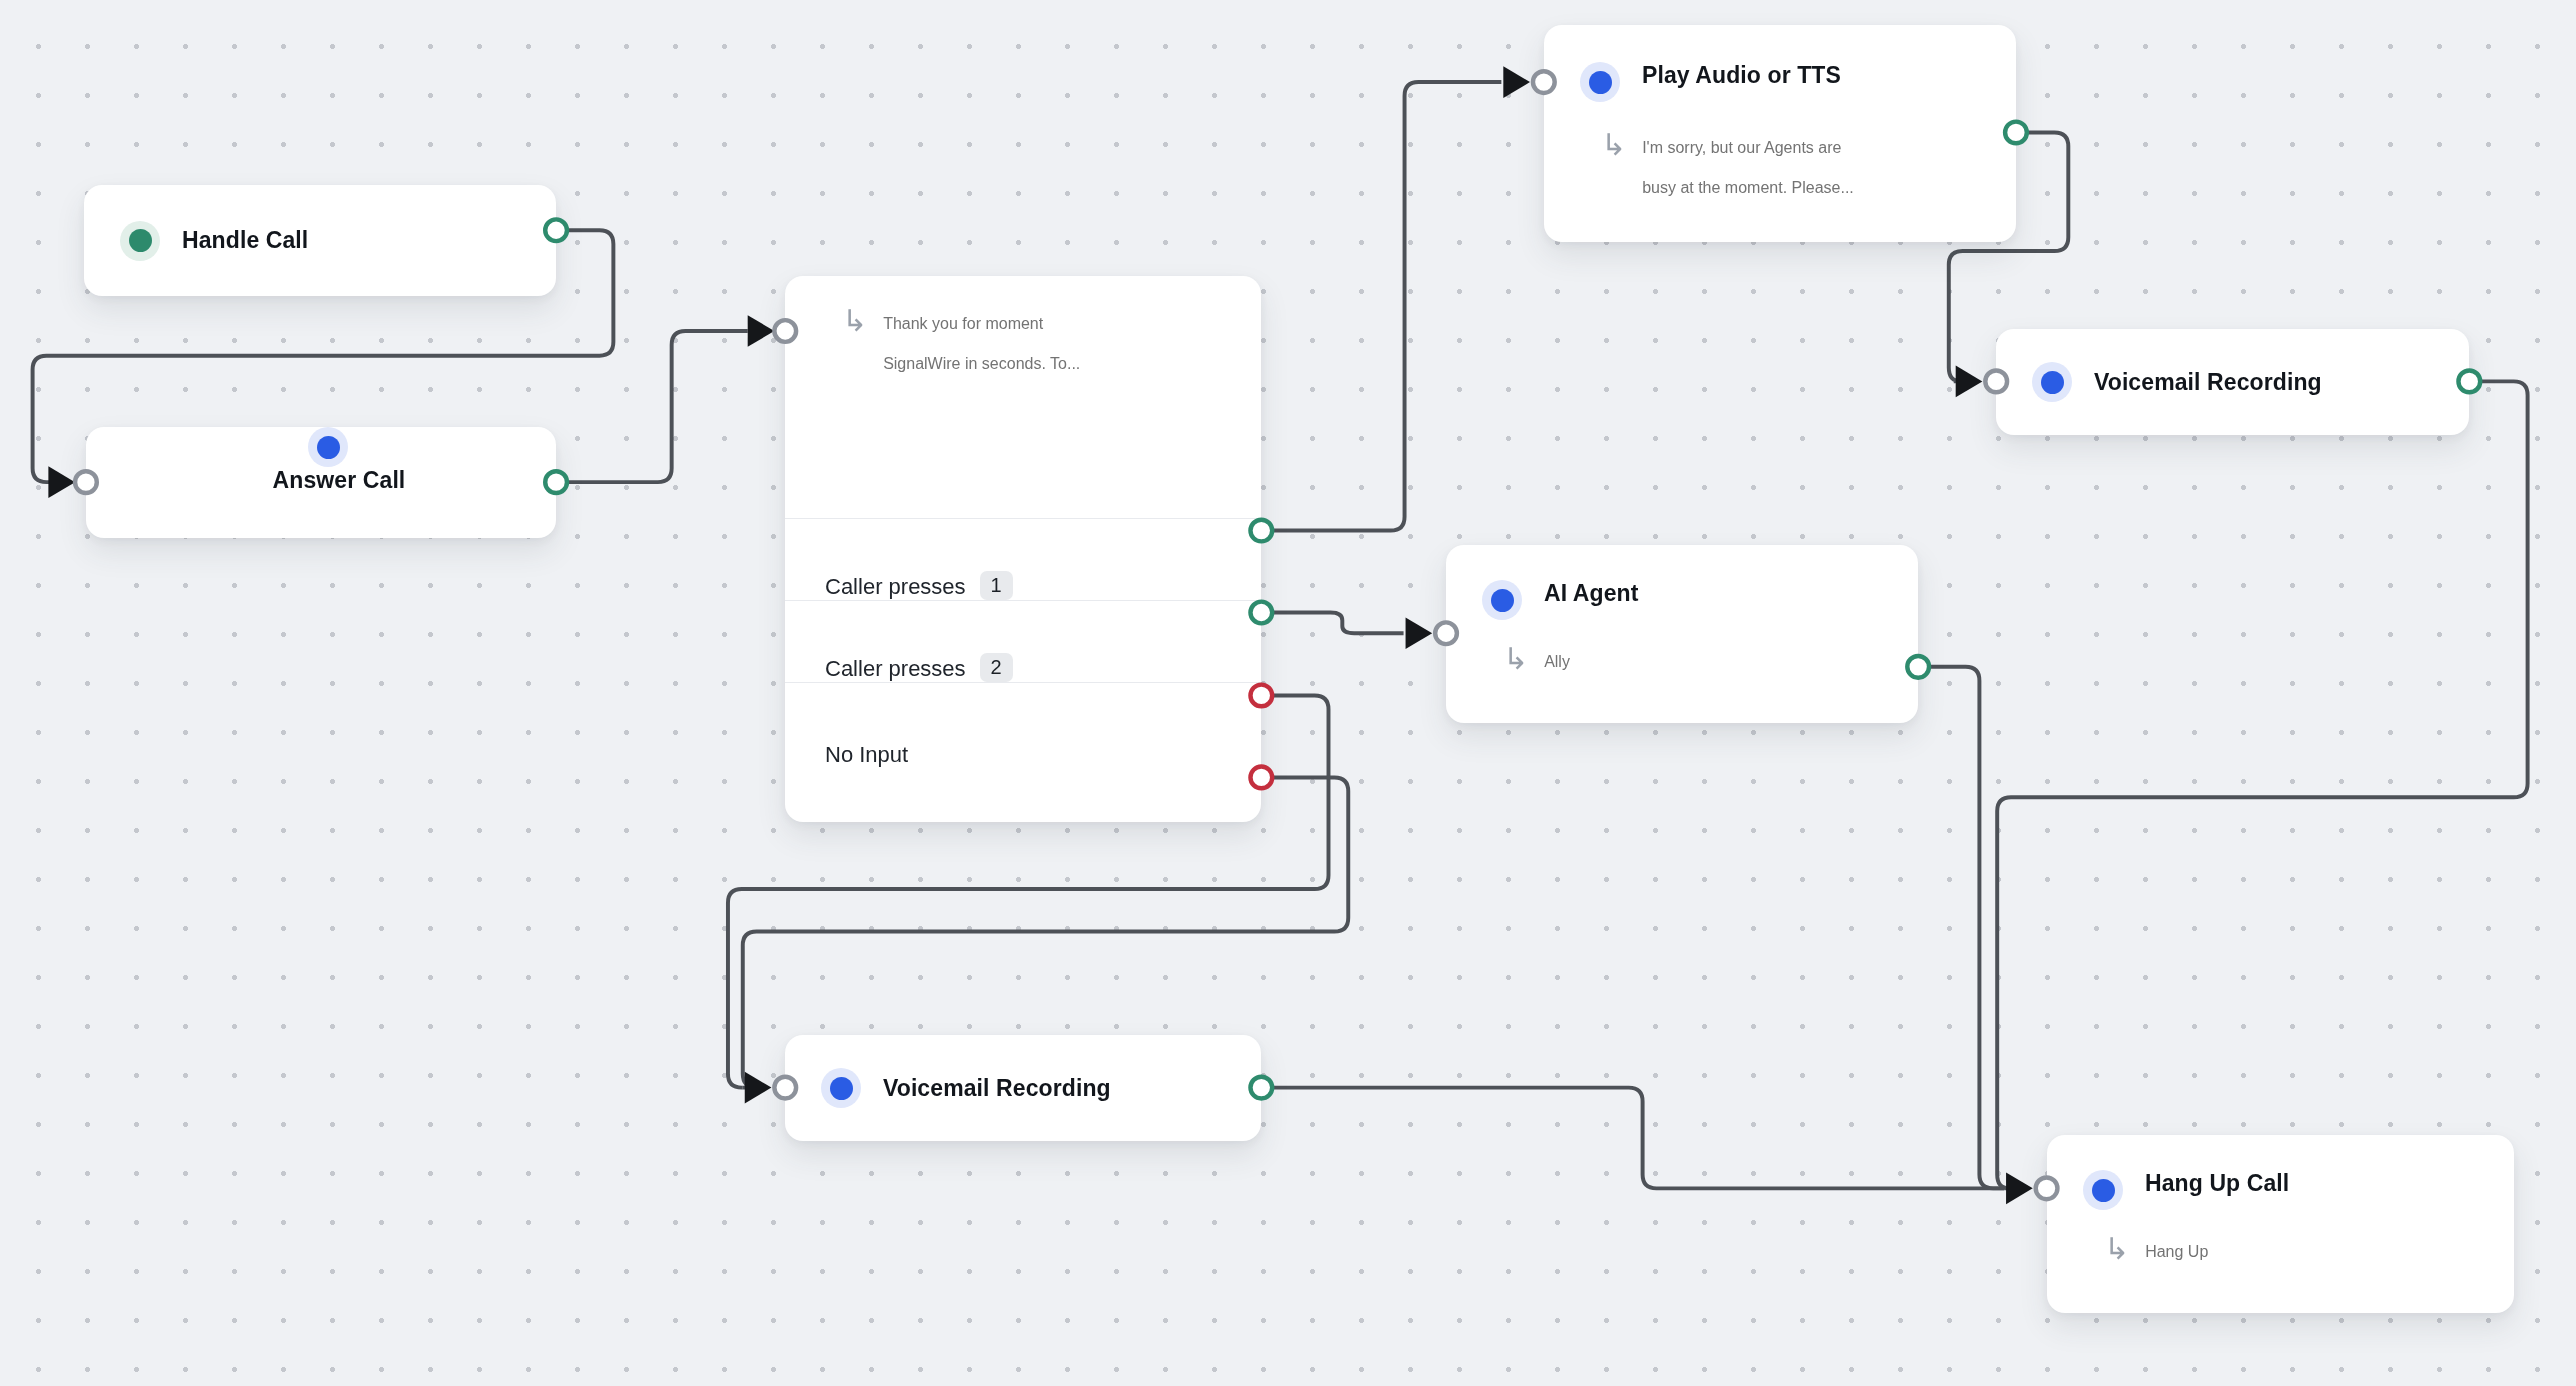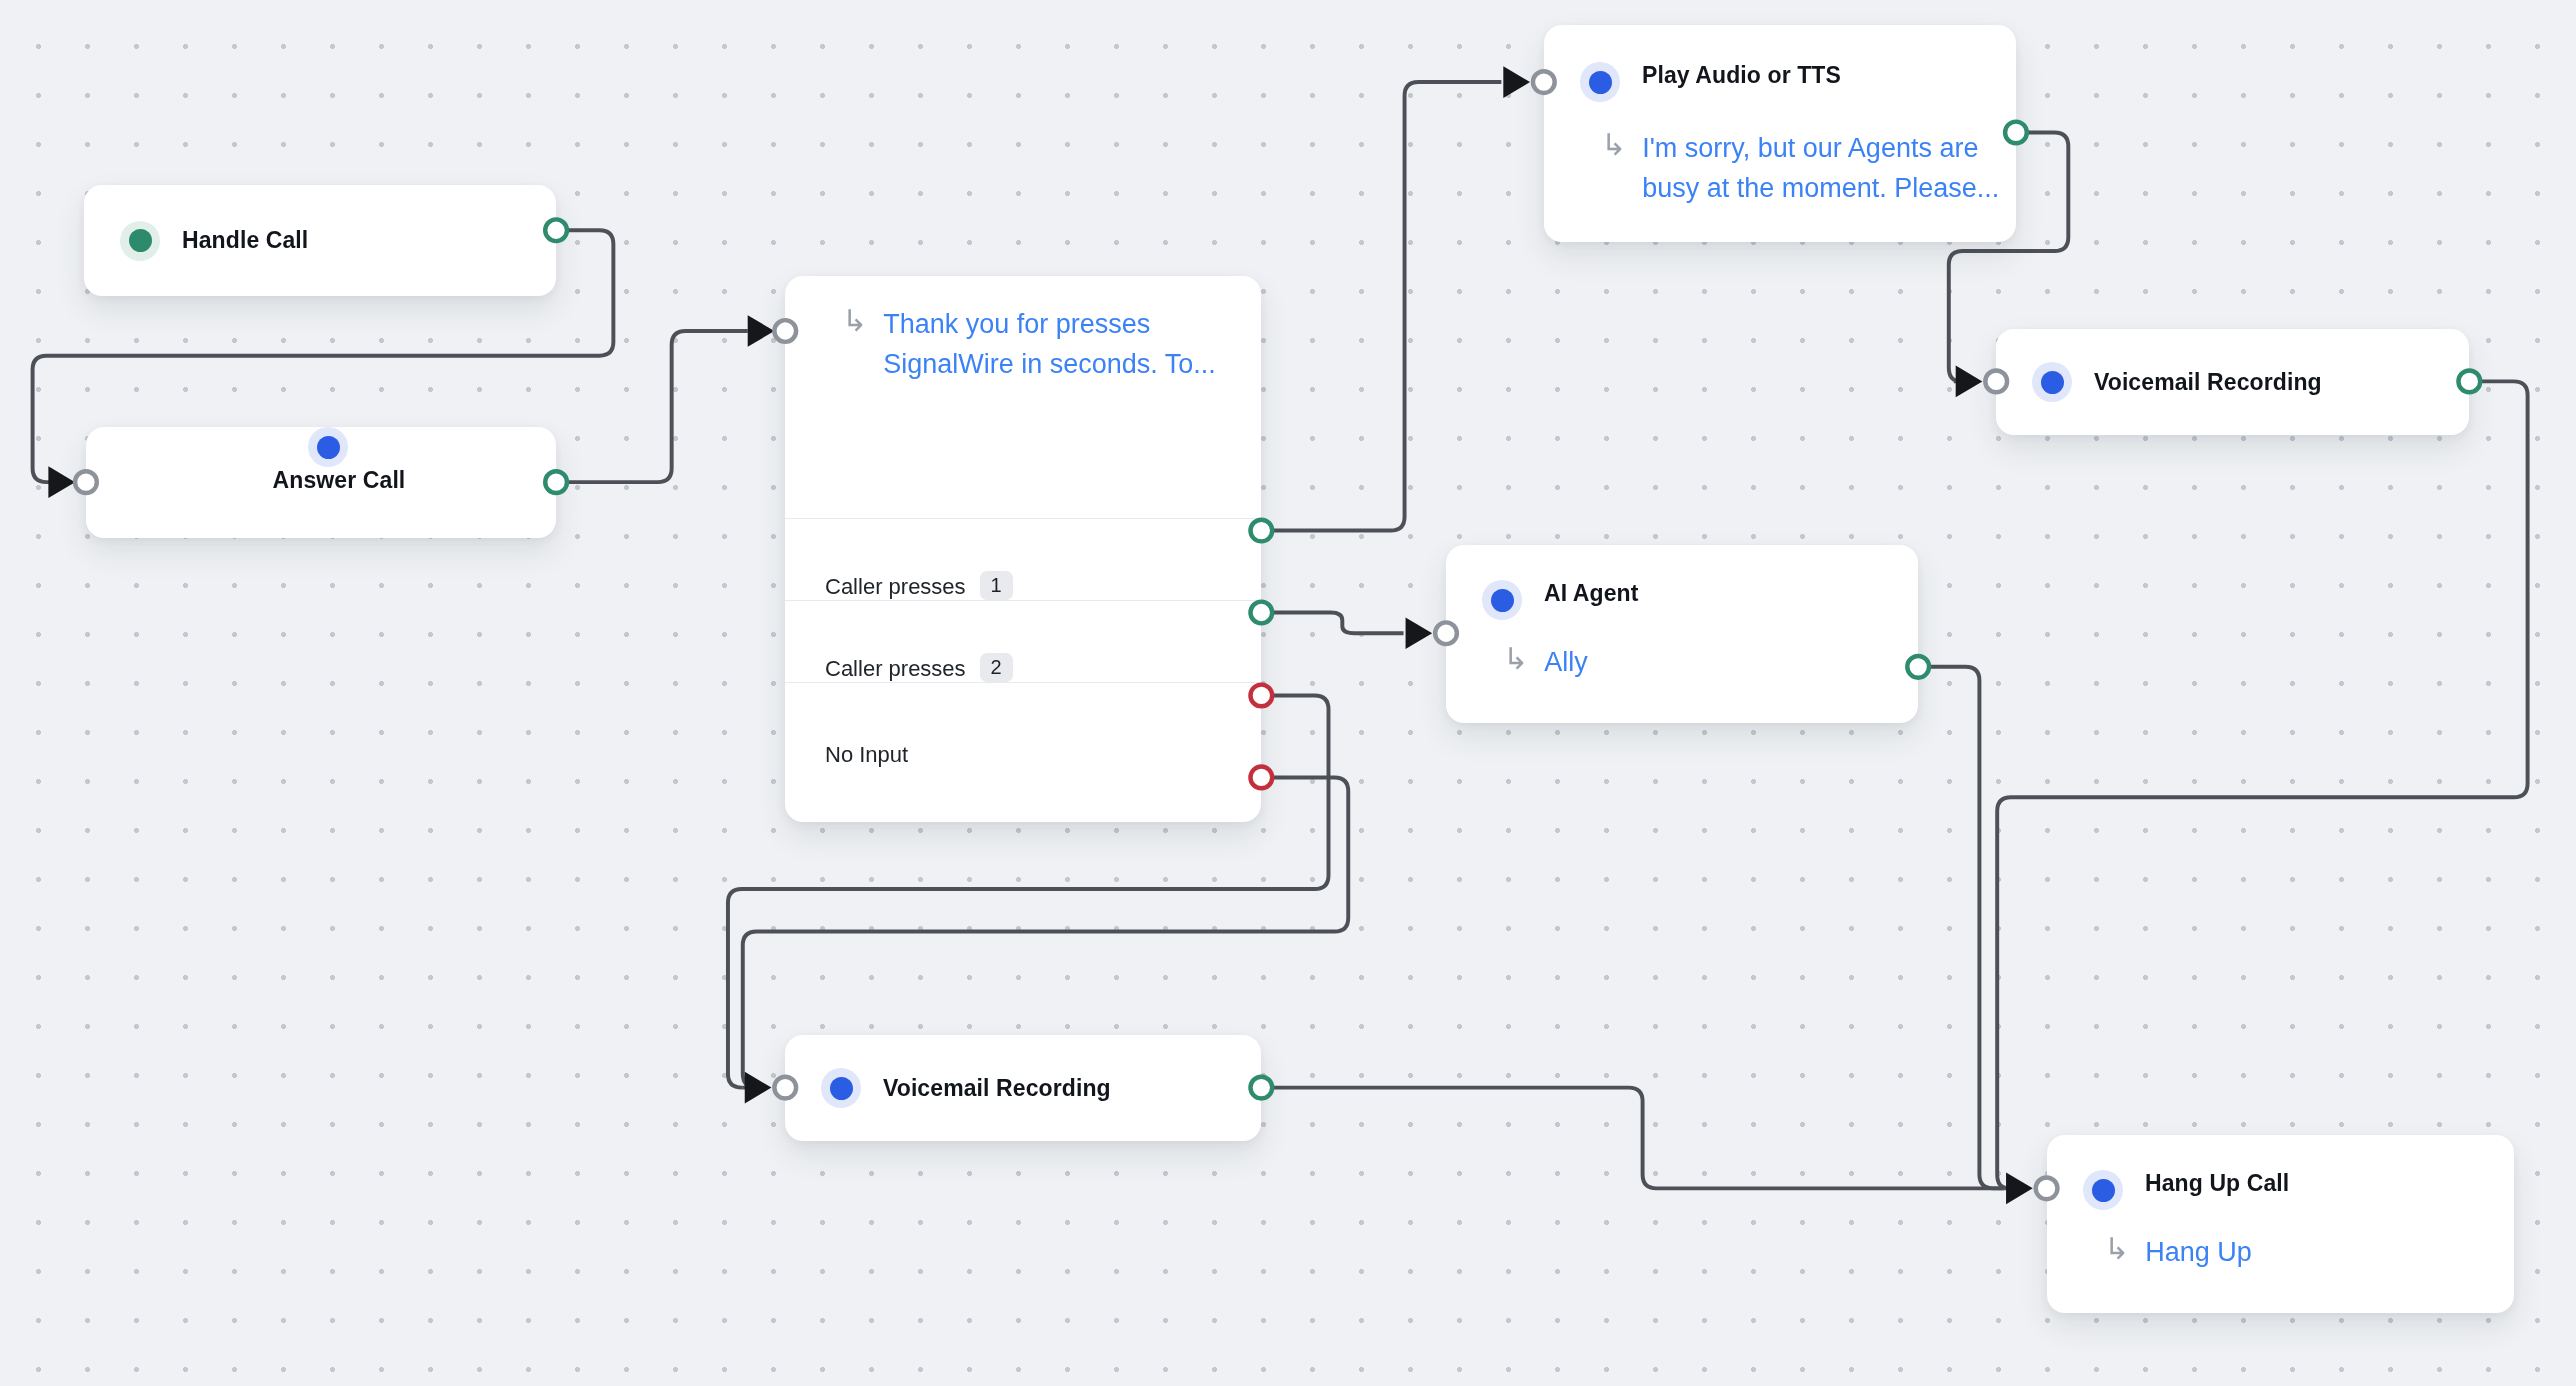--- a/index.html
+++ b/index.html
@@ -30,21 +30,21 @@
   }
   .halo-blue { background: #e0e7fb; }
   .halo-teal { background: #e2efe9; }
   .dot { width: 23px; height: 23px; border-radius: 50%; }
   .dot-blue { background: #2a5ce4; }
   .dot-teal { background: #2d8a6c; }
   .title { font-size: 23px; font-weight: 700; color: #12161c; letter-spacing: 0.1px; }
   .title-row { display: flex; align-items: flex-start; padding-left: 36px; }
   .subtitle-row { display: flex; align-items: flex-start; padding-left: 57px; margin-top: 0; }
   .sub-arrow { font-size: 30px; color: #9aa1ab; line-height: 30px; margin-right: 16px; position: relative; top: 2px; font-family: "DejaVu Sans", sans-serif; }
-  .sub-text { font-size: 27px; color: #3b82f6; line-height: 40px; }
+  .sub-text { font-size: 16px; color: #737373; line-height: 40px; }
   .gi-rows .row {
     height: 82px; border-top: 1px solid #e8eaee;
     display: flex; align-items: flex-end; padding-left: 40px;
   }
   .gi-rows .row:last-child { height: 86px; }
   .row-label { font-size: 22px; color: #20252c; }
   .badge {
     margin-left: 14px; background: #e8eaed; border-radius: 7px;
     padding: 3px 11px; font-size: 20px; color: #1b2026;
   }
@@ -78,21 +78,21 @@
   <span class="icon halo-blue">
       <span class="dot dot-blue"></span>
     </span>
   <span class="title">Answer Call</span>
 </div>
 
 <div class="node" style="left:785px; top:276px; width:476px; height:546px;">
   <div style="height:214px;">
     <div class="subtitle-row" style="margin-top:28px;">
       <span class="sub-arrow">↳</span>
-      <span class="sub-text"><span>Thank you for presses</span><br><span>SignalWire in seconds. To...</span></span>
+      <span class="sub-text"><span>Thank you for moment</span><br><span>SignalWire in seconds. To...</span></span>
     </div>
   </div>
   <div class="gi-rows">
     <div class="row">
       <span class="row-label">Caller presses</span>
       <span class="badge">1</span>
     </div>
     <div class="row">
       <span class="row-label">Caller presses</span>
       <span class="badge">2</span>

